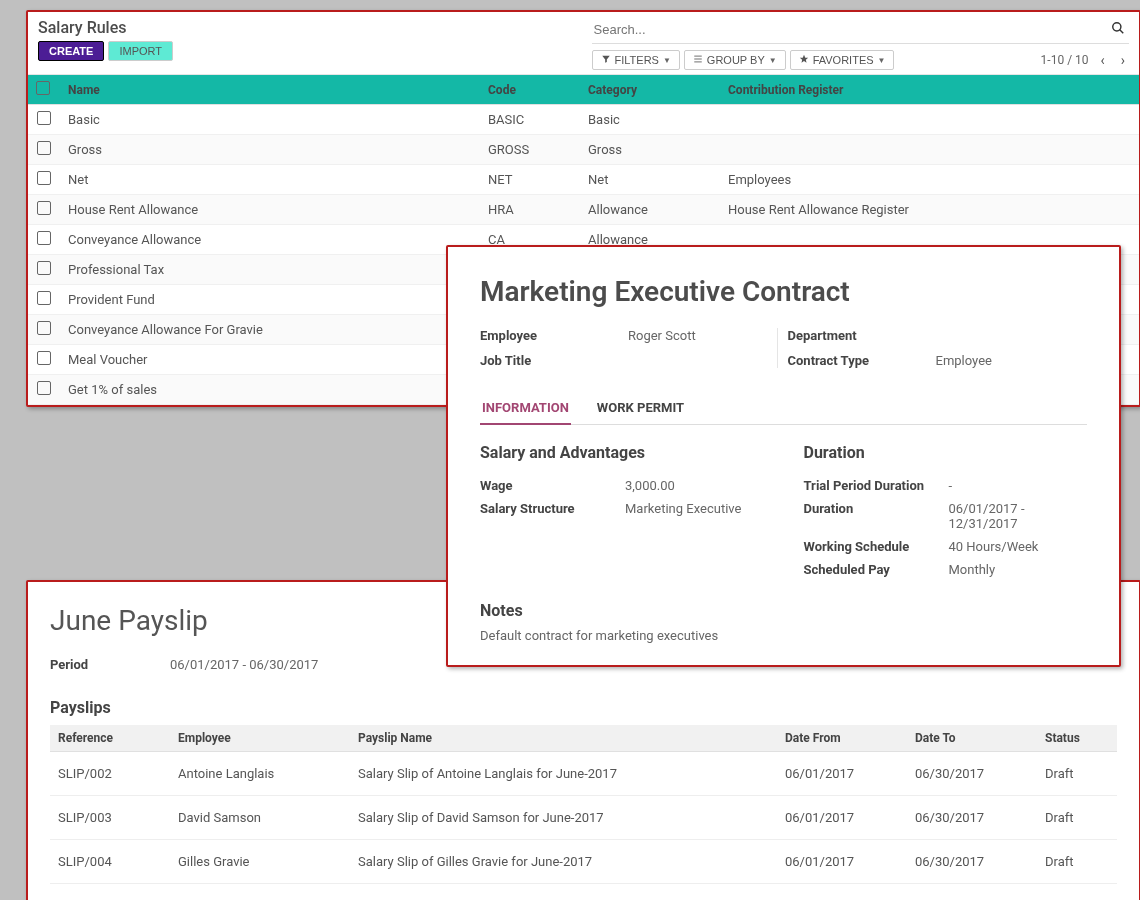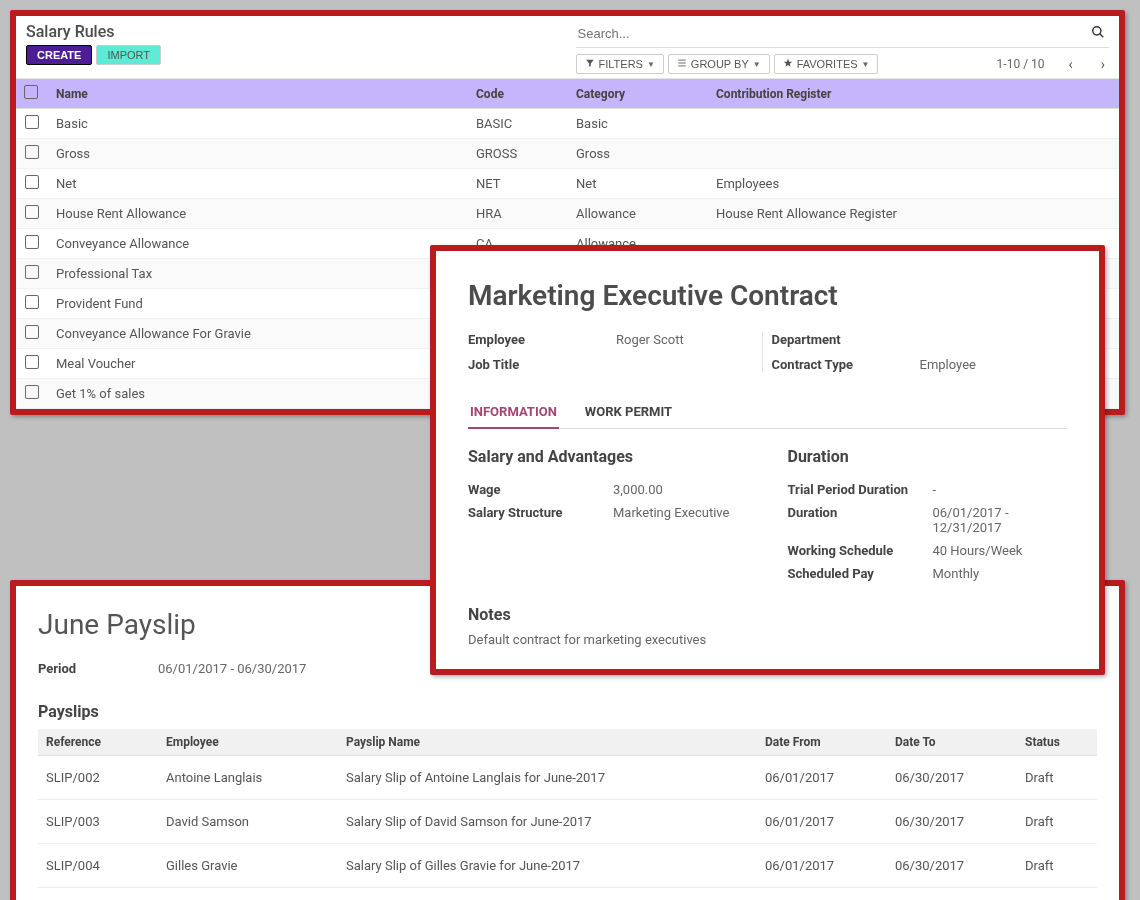--- a/index.html
+++ b/index.html
@@ -9,23 +9,24 @@
     padding: 10px;
     font-size: 13px;
     color: #4c4c4c;
     width: 1140px;
     height: 900px;
     position: relative;
     overflow: hidden;
   }
   .panel {
     background: #fff;
-    border: 6px solid #b91c1c;
+    border: 2px solid #b91c1c;
     border-radius: 2px;
     box-shadow: 2px 2px 4px rgba(0,0,0,0.3);
+    margin-left: 16px;
   }
   
   .salary-rules {
     position: absolute;
     top: 10px;
     left: 10px;
     width: 1115px;
     overflow: hidden;
   }
   .sr-header {
@@ -95,36 +96,36 @@
     padding: 3px 8px;
     font-size: 11px;
     border-radius: 2px;
     cursor: pointer;
     color: #555;
     display: inline-flex;
     align-items: center;
     gap: 4px;
   }
   .caret-icon { font-size: 8px; color: #666; }
-  .pager-area { display: flex; align-items: center; gap: 20px; color:#666;}
+  .pager-area { display: flex; align-items: center; gap: 8px; color:#666;}
   .pager-text { font-size: 12px; }
   .pager-arrow {
     color:#555;
     cursor: pointer;
     font-size: 14px;
     padding: 0 4px;
   }
   
   .sr-table { width: 100%; border-collapse: collapse; }
   .sr-table th {
     text-align: left;
     font-size: 12px;
     font-weight: 700;
     color: #444;
-    background: #c4b5fd;
+    background: #14b8a6;
     padding: 6px 8px;
     border-bottom: 1px solid #e0e0e0;
   }
   .sr-table td {
     font-size: 13px;
     color: #555;
     padding: 6px 8px;
     border-bottom: 1px solid #f0f0f0;
   }
   .sr-table tbody tr:nth-child(even) td { background: #fafafa; }

